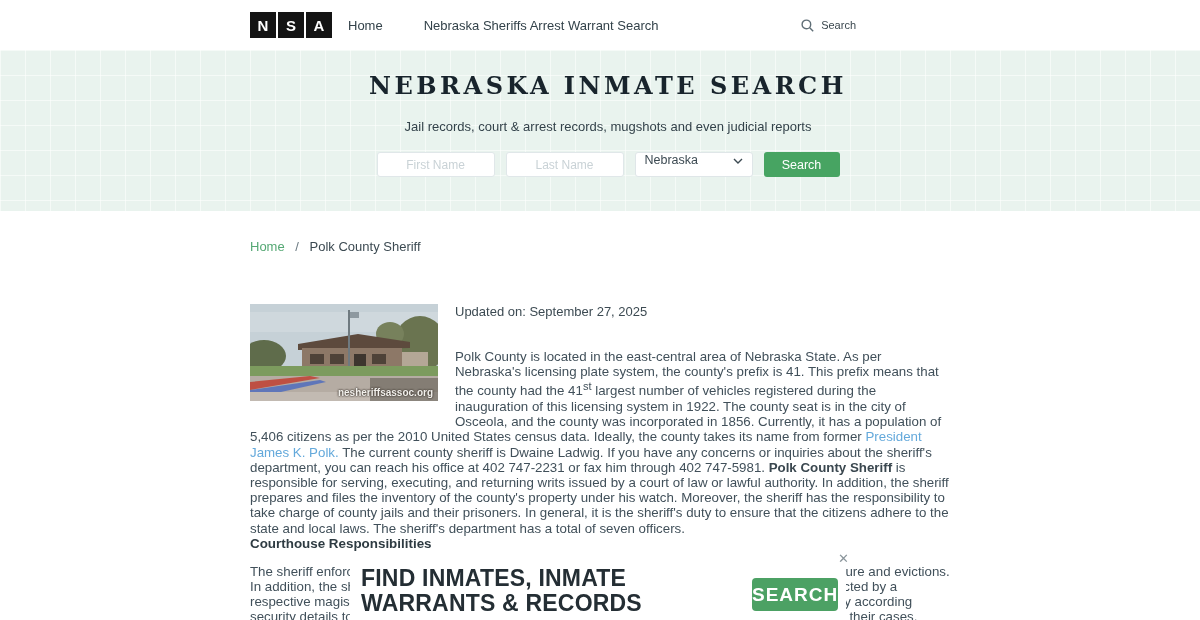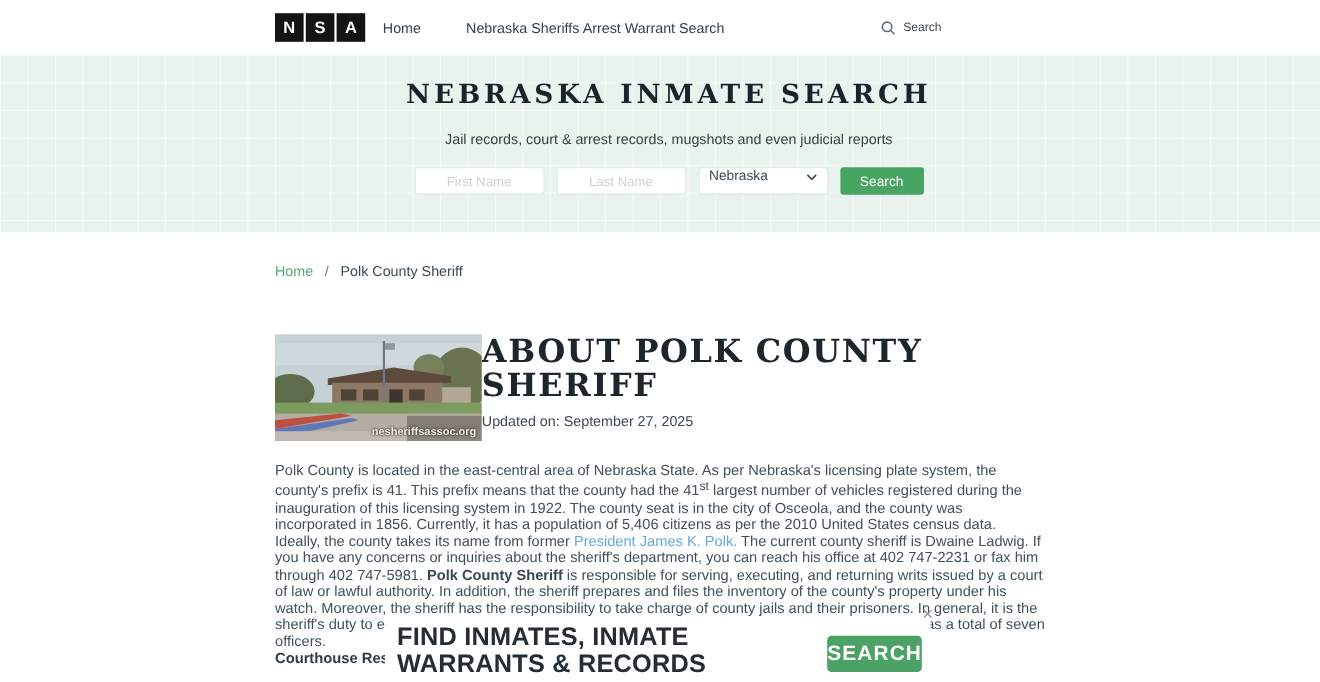--- a/index.html
+++ b/index.html
@@ -39,21 +39,21 @@
   .btn-green { width:76px; height:25px; background:#47a462; border:none; border-radius:3px;
     color:#ffffff; font-size:12.5px; cursor:pointer; }
 
   
   .breadcrumb { margin-top:28px; font-size:13px; color:#3c4a52; }
   .breadcrumb .home { color:#55a874; cursor:pointer; }
   .breadcrumb .sep { margin:0 7px; color:#6b7a82; }
 
   
   .article { margin-top:50px; color:#41505a; }
-  .photo { float:left; width:188px; height:97px; margin-bottom:14px;
+  .photo { float:left; width:188px; height:97px; margin-right:17px; margin-bottom:14px;
     position:relative; overflow:hidden; background:#c6d0d6; }
   .photo svg { display:block; }
   .watermark { position:absolute; right:5px; bottom:3px; font-size:10px; font-weight:bold;
     color:#f2f0ec; text-shadow:0 0 2px #3a332c, 0 0 2px #3a332c; }
   .article h1 { font-family:"DejaVu Serif","Liberation Serif",serif; font-size:29px;
     font-weight:bold; letter-spacing:1.5px; color:#1d262b; line-height:31px; }
   .updated { margin-top:9px; margin-bottom:30px; font-size:13px; color:#3c4a52; }
   .article p { font-size:13.3px; line-height:15.2px; color:#41505a; }
   .article p a { color:#64a9db; text-decoration:none; cursor:pointer; }
   .article p strong { color:#3a474f; }
@@ -140,21 +140,20 @@
         <rect x="0" y="62" width="188" height="12" fill="#7c9b5e"></rect>
         <rect x="0" y="72" width="188" height="25" fill="#b5aca3"></rect>
         <polygon points="0,78 60,72 70,74 0,86" fill="#c0392b" opacity="0.8"></polygon>
         <polygon points="0,86 70,76 76,78 0,95" fill="#3b5fc2" opacity="0.7"></polygon>
         <rect x="0" y="88" width="188" height="9" fill="#c2bab2"></rect>
         <rect x="120" y="74" width="68" height="23" fill="#4a443c" opacity="0.45"></rect>
       </svg>
       <span class="watermark">nesheriffsassoc.org</span>
     </div>
 
-    <h1>ABOUT POLK COUNTY SHERIFF</h1>
     <div class="updated">Updated on: September 27, 2025</div>
 
     <p><span>Polk County is located in the east-central area of Nebraska State. As per Nebraska's licensing plate system, the county's prefix is 41. This prefix means that the county had the 41</span><sup>st</sup><span> largest number of vehicles registered during the inauguration of this licensing system in 1922. The county seat is in the city of Osceola, and the county was incorporated in 1856. Currently, it has a population of 5,406 citizens as per the 2010 United States census data. Ideally, the county takes its name from former </span><a>President James K. Polk.</a><span> The current county sheriff is Dwaine Ladwig. If you have any concerns or inquiries about the sheriff's department, you can reach his office at 402 747-2231 or fax him through 402 747-5981. </span><strong>Polk County Sheriff</strong><span> is responsible for serving, executing, and returning writs issued by a court of law or lawful authority. In addition, the sheriff prepares and files the inventory of the county's property under his watch. Moreover, the sheriff has the responsibility to take charge of county jails and their prisoners. In general, it is the sheriff's duty to ensure that the citizens adhere to the state and local laws. The sheriff's department has a total of seven officers.</span></p>
 
     <h3>Courthouse Responsibilities</h3>
     <div class="gap"></div>
     <p>The sheriff enforces mandates and directives of the courts by performing duties such as property seizure and evictions. In addition, the sheriff serves court orders and warrants to particular businesses or individuals as directed by a respective magistrate. Moreover, the department is responsible for ensuring that the court is secure by according security details to the court during court sessions. Moreover, they secure the inmates during and after their cases.</p>
 
   </div>
 </div>

